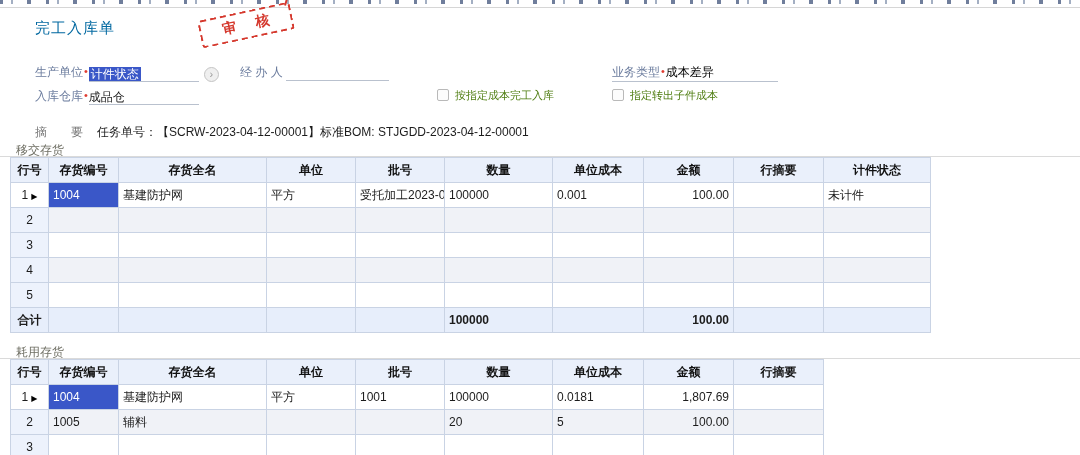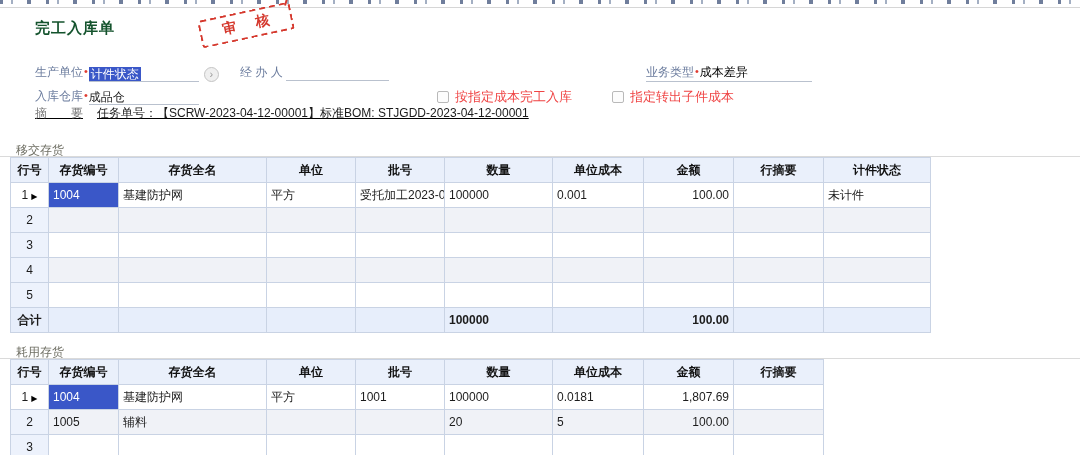--- a/index.html
+++ b/index.html
@@ -11,38 +11,38 @@
   *{box-sizing:border-box; margin:0; padding:0;}
   body{font-family:"Liberation Sans","DejaVu Sans",sans-serif; background:#fff;}
   .page{position:relative; width:1080px; height:455px; background:#fff; overflow:hidden;}
 
   
   .top-strip{position:absolute; left:0; top:0; width:1080px; height:8px; border-bottom:1px solid #d6d6d6; background:#fff; overflow:hidden;}
   .strip-marks{height:4px; width:100%;
     background:repeating-linear-gradient(90deg,#56678a 0 3px,transparent 3px 11px,#93a1b8 11px 13px,transparent 13px 27px,#56678a 27px 31px,transparent 31px 46px);
     opacity:.85;}
 
-  .title{position:absolute; left:35px; top:19px; font-size:15px; font-weight:bold; color:#14532d; letter-spacing:1px;}
+  .title{position:absolute; left:35px; top:19px; font-size:15px; font-weight:normal; color:#0369a1; letter-spacing:1px;}
 
   .stamp{position:absolute; left:199px; top:11px; width:94px; height:28px; border:2px dashed var(--stamp-red);
     border-radius:3px; transform:rotate(-12deg); color:var(--stamp-red); display:flex; align-items:center; justify-content:center;
     font-size:14px; font-weight:bold; letter-spacing:8px; padding-left:8px; background:rgba(255,255,255,0);}
   .stamp::before{content:""; position:absolute; right:-2px; top:-14px; width:2px; height:16px; background:var(--stamp-red); transform:rotate(28deg);}
 
   .field{position:absolute; font-size:12px; white-space:nowrap;}
   .flabel{color:var(--label-blue);}
   .flabel.gray{color:#757575;}
   .req::after{content:"•"; color:var(--req-red); font-size:11px; margin:0 1px; vertical-align:1px;}
   .fvalue{display:inline-block; border-bottom:1px solid var(--underline); color:#1c1c1c; height:16px; vertical-align:bottom; overflow:hidden;}
   .selhl{background:var(--accent); color:#fff; padding:0 2px;}
-  .ubox{border-bottom:1px solid var(--underline); display:inline-block;margin-left:34px;}
+  .ubox{border-bottom:1px solid var(--underline); display:inline-block;}
   .lookup{display:inline-block; width:15px; height:15px; border:1px solid #c4c4c4; border-radius:50%; background:#efefef;
     color:#9a9a9a; font-size:11px; line-height:13px; text-align:center; margin-left:5px; vertical-align:-2px;}
   .cbox{display:inline-block; width:12px; height:12px; border:1px solid #b9b9b9; border-radius:2px; background:#fcfcfc; vertical-align:-2px; margin-right:6px;}
-  .clabel{color:#ef4444; font-size:13px;}
+  .clabel{color:#4d7c0f; font-size:11px;}
   .summary-val{color:#1c1c1c; margin-left:14px;}
 
   .section-label{position:absolute; left:16px; font-size:12px; color:#6f6f64;}
   .section-rule{position:absolute; left:0; width:1080px; height:1px; background:#dadada;}
 
   table.grid{position:absolute; border-collapse:collapse; table-layout:fixed; background:#fff; border:1px solid var(--grid-outer);}
   .grid th,.grid td{border:1px solid var(--grid-border); height:25px; padding:0 4px; font-size:12px; overflow:hidden; white-space:nowrap; color:#1c1c1c;}
   .grid th{background:var(--head-bg); font-weight:bold; text-align:center; color:#111;}
   .grid td.rowno{background:var(--rowno-bg); text-align:center; padding:0 2px;}
   .grid tr.active td.rowno{background:#fff;}
@@ -83,21 +83,21 @@
   <div class="field" style="left:35px; top:88px;">
     <span class="flabel">入库仓库</span><span class="req"></span><span class="fvalue" style="width:110px;">成品仓</span>
   </div>
   <div class="field" style="left:437px; top:88px;">
     <span class="cbox"></span><span class="clabel">按指定成本完工入库</span>
   </div>
   <div class="field" style="left:612px; top:88px;">
     <span class="cbox"></span><span class="clabel">指定转出子件成本</span>
   </div>
 
-  <div class="field" style="left:35px; top:105px;text-decoration:underline;">
+  <div class="field" style="left:35px; top:124px;">
     <span class="flabel gray">摘　　要</span><span class="summary-val">任务单号：【SCRW-2023-04-12-00001】标准BOM: STJGDD-2023-04-12-00001</span>
   </div>
 
   <div class="section-label" style="top:142px;">移交存货</div>
   <div class="section-rule" style="top:156px;"></div>
 
   <table class="grid" style="left:10px; top:157px; width:920px;">
     <colgroup>
       <col style="width:38px">
         <col style="width:70px">

